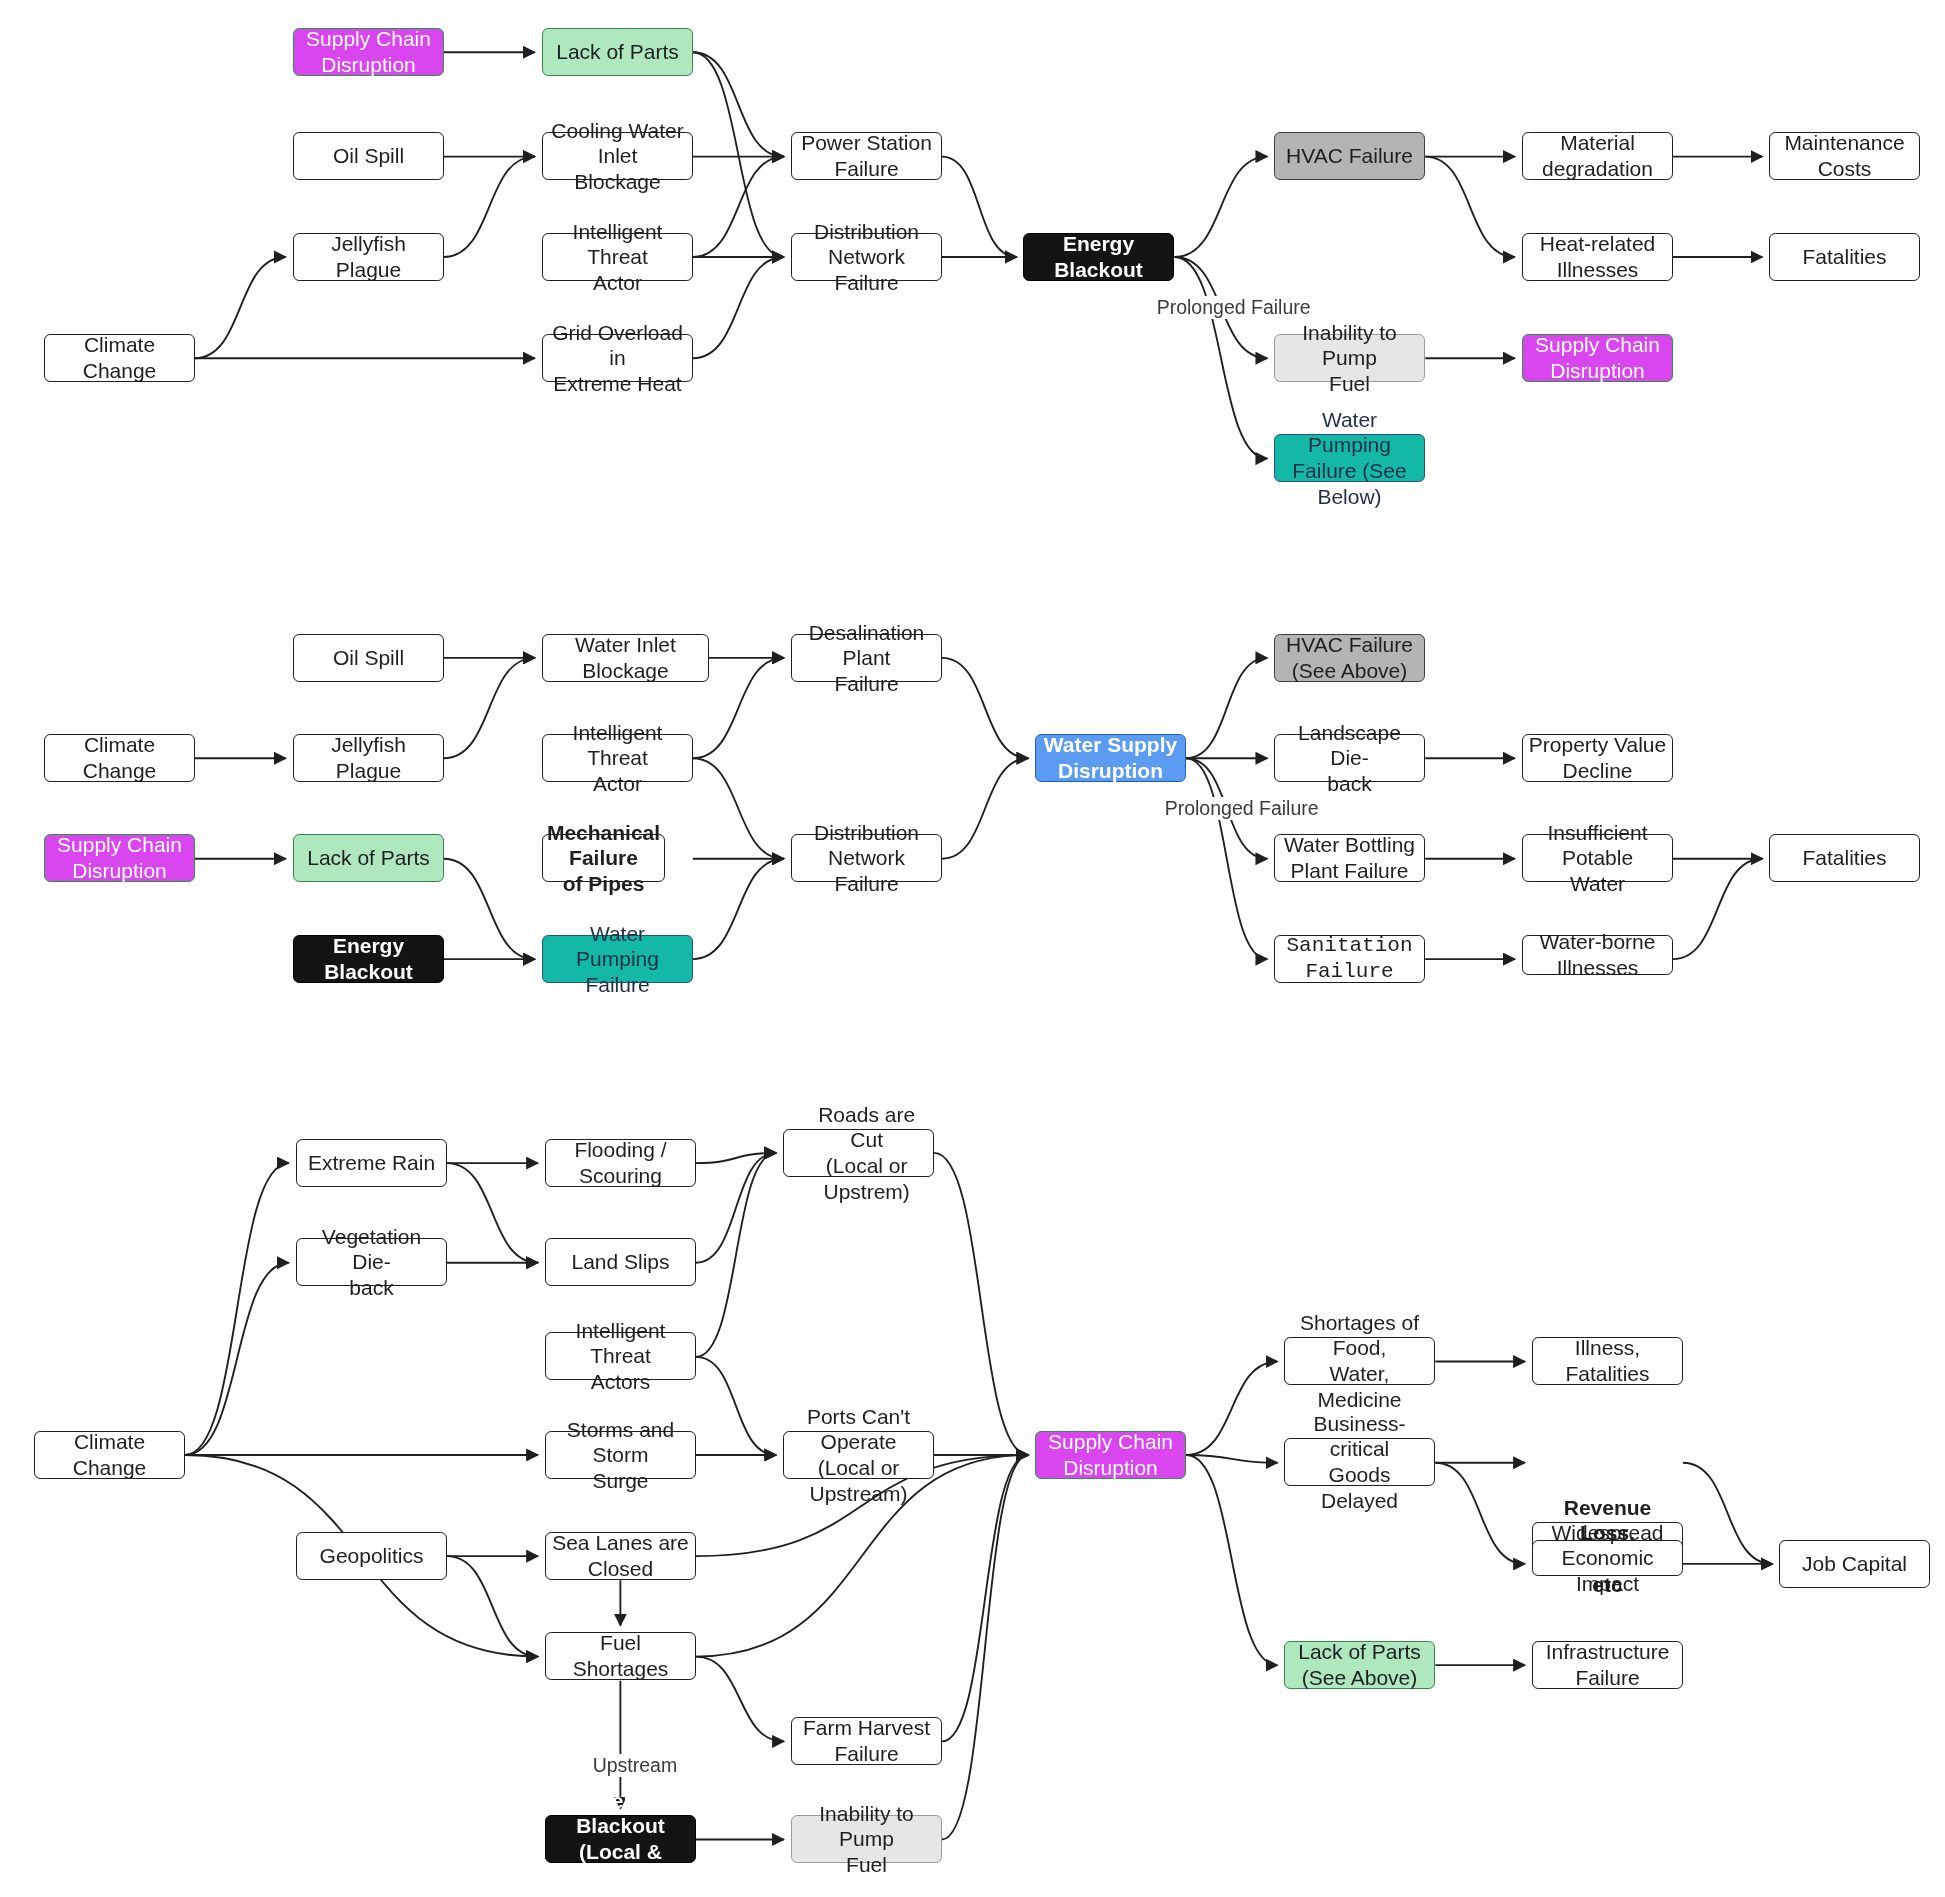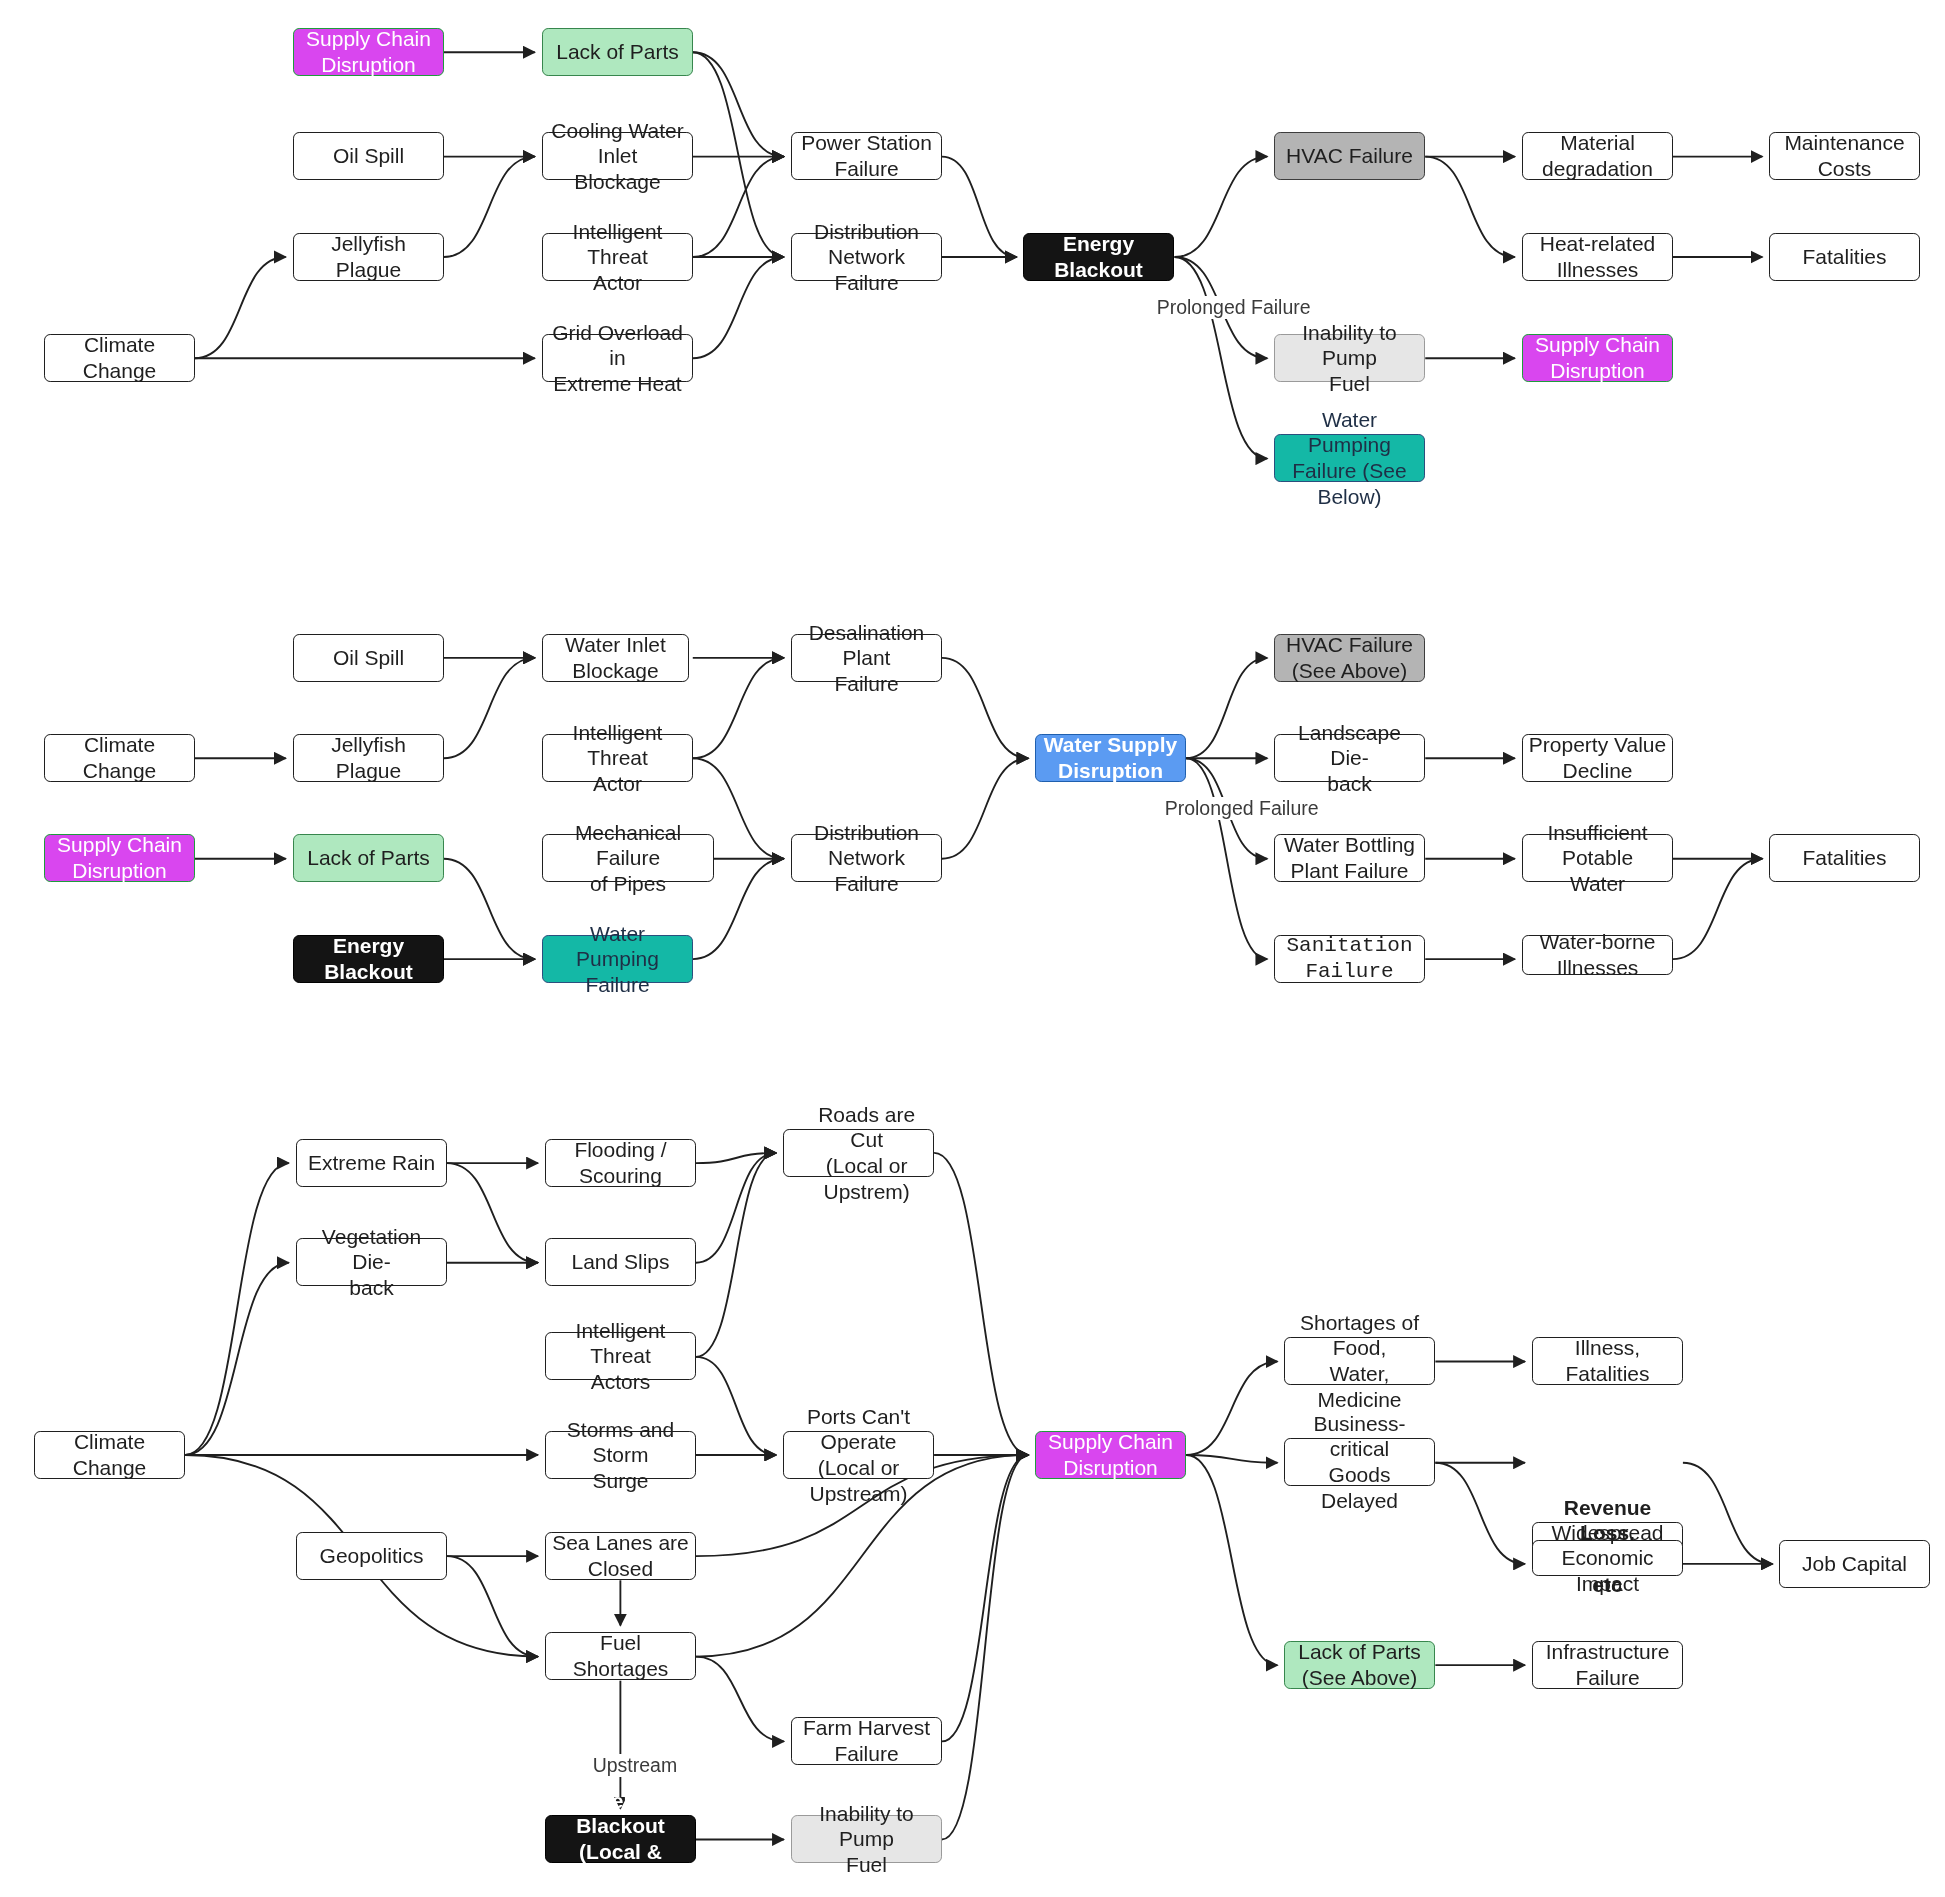--- a/index.html
+++ b/index.html
@@ -132,32 +132,32 @@
       <div class="node " style="left: 1522px; top: 233px; width: 151px; height: 48px;">Heat-related
 Illnesses</div>
       <div class="node " style="left: 1769px; top: 233px; width: 151px; height: 48px;">Fatalities</div>
       <div class="node n-lgray" style="left: 1274px; top: 334px; width: 151px; height: 48px;">Inability to Pump
 Fuel</div>
       <div class="node n-green" style="left: 1522px; top: 334px; width: 151px; height: 48px;">Supply Chain
 Disruption</div>
       <div class="node n-lblue" style="left: 1274px; top: 434px; width: 151px; height: 48px;">Water Pumping
 Failure (See Below)</div>
       <div class="node " style="left: 293px; top: 634px; width: 151px; height: 48px;">Oil Spill</div>
-      <div class="node " style="left: 542px; top: 634px; width: 147px; height: 48px;">Water Inlet
+      <div class="node " style="left: 542px; top: 634px; width: 167px; height: 48px;">Water Inlet
 Blockage</div>
       <div class="node " style="left: 791px; top: 634px; width: 151px; height: 48px;">Desalination Plant
 Failure</div>
       <div class="node " style="left: 44px; top: 734px; width: 151px; height: 48px;">Climate Change</div>
       <div class="node " style="left: 293px; top: 734px; width: 151px; height: 48px;">Jellyfish Plague</div>
       <div class="node " style="left: 542px; top: 734px; width: 151px; height: 48px;">Intelligent Threat
 Actor</div>
       <div class="node n-green" style="left: 44px; top: 834px; width: 151px; height: 48px;">Supply Chain
 Disruption</div>
       <div class="node n-lgreen" style="left: 293px; top: 834px; width: 151px; height: 48px;">Lack of Parts</div>
-      <div class="node " style="left: 542px; top: 834px; width: 172px; height: 48px;">Mechanical Failure
+      <div class="node " style="left: 542px; top: 834px; width: 123px; height: 48px; font-weight: bold;">Mechanical Failure
 of Pipes</div>
       <div class="node " style="left: 791px; top: 834px; width: 151px; height: 48px;">Distribution
 Network Failure</div>
       <div class="node n-black" style="left: 293px; top: 935px; width: 151px; height: 48px;">Energy Blackout</div>
       <div class="node n-lblue" style="left: 542px; top: 935px; width: 151px; height: 48px;">Water Pumping
 Failure</div>
       <div class="node n-blue" style="left: 1035px; top: 734px; width: 151px; height: 48px;">Water Supply
 Disruption</div>
       <div class="node n-gray" style="left: 1274px; top: 634px; width: 151px; height: 48px;">HVAC Failure
 (See Above)</div>

